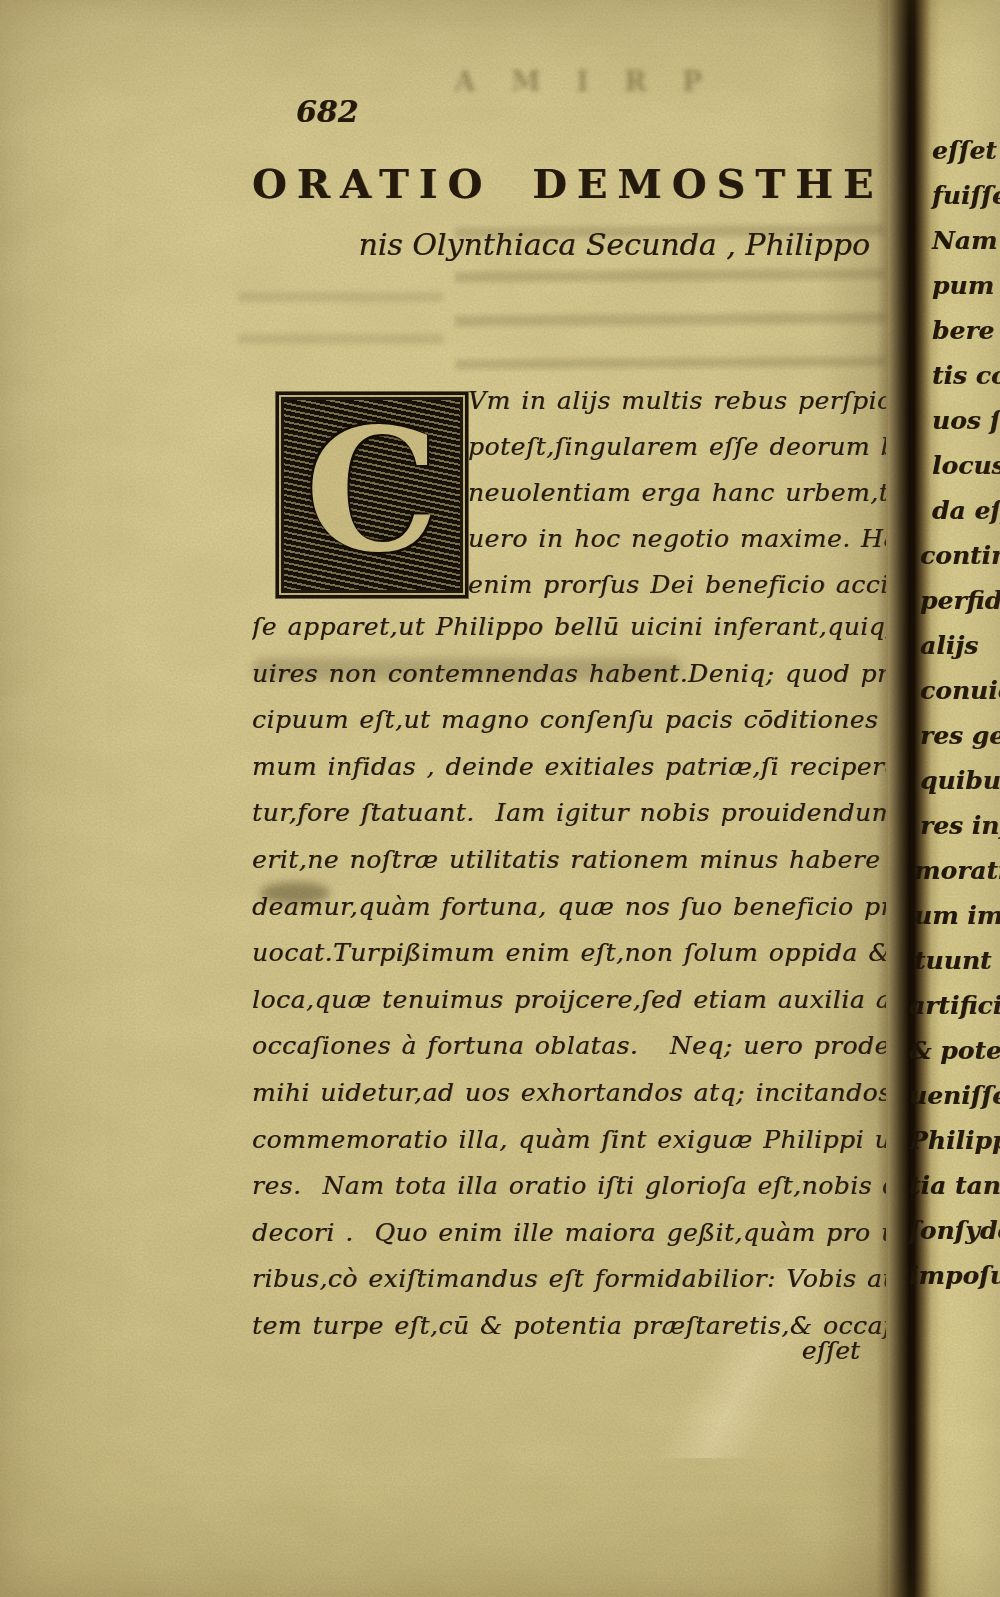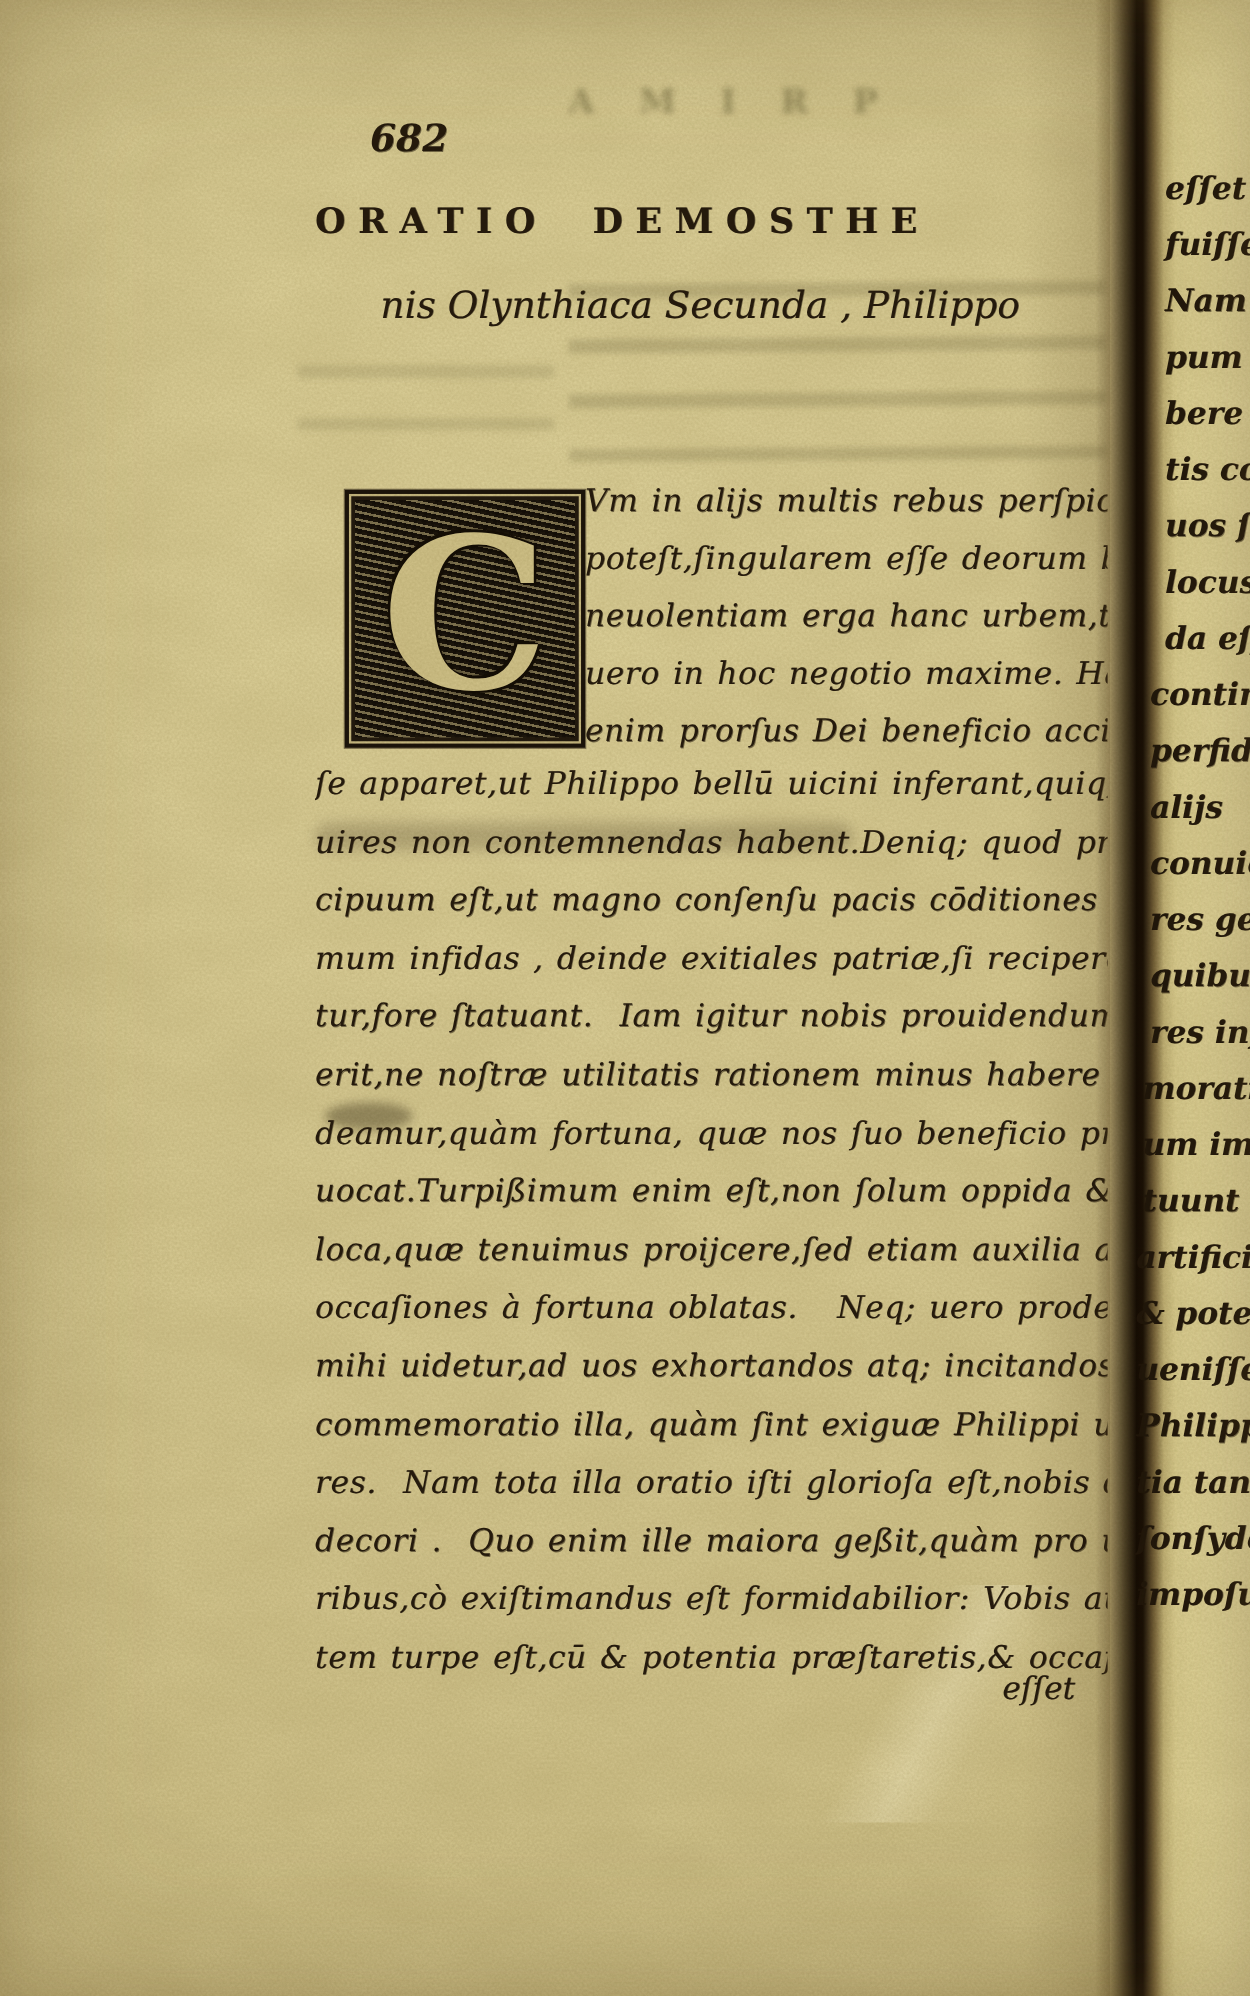--- a/index.html
+++ b/index.html
@@ -26,23 +26,23 @@
   
   .page-edge-shade{position:absolute;left:818px;top:0;width:70px;height:100%;z-index:3;
     background:linear-gradient(90deg, rgba(100,80,40,0), rgba(100,80,40,.20));}
   .sliver-paper{position:absolute;left:915px;top:0;width:85px;height:100%;z-index:4;
     background:linear-gradient(90deg,#c9bb80 0%, #ddd092 18%, #e7db9f 45%, #eadfa6 100%);}
   .gutter{position:absolute;left:876px;top:0;width:64px;height:100%;z-index:5;
     background:linear-gradient(90deg, rgba(130,108,60,0) 0%, rgba(86,66,30,.35) 18%, rgba(44,31,12,.8) 38%, #150d04 52%, #1a1006 60%, rgba(92,70,34,.75) 74%, rgba(150,128,75,.3) 86%, rgba(170,150,95,0) 100%);}
   
   .ink{text-shadow:.6px .4px 0 rgba(38,27,13,.55);}
   .page-number{position:absolute;left:248px;top:94px;z-index:4;font-size:30px;font-weight:bold;font-style:italic;margin-left:48px;}
-  .title{position:absolute;left:252px;top:160px;width:640px;z-index:4;font-size:28px;font-weight:bold;
+  .title{position:absolute;left:252px;top:160px;width:640px;z-index:4;font-size:40px;font-weight:bold;
     letter-spacing:10px;word-spacing:16px;white-space:pre;}
-  .subtitle{position:absolute;left:250px;top:222px;width:620px;z-index:4;text-align:center;
+  .subtitle{position:absolute;left:250px;top:222px;width:620px;z-index:4;text-align:right;
     font-size:30px;font-style:italic;line-height:46px;}
   .subtitle-line{white-space:pre;}
   .woodcut{position:absolute;left:276px;top:392px;width:186px;height:200px;z-index:4;background:#3a2f1b;
     border:3px solid #1c140a;box-shadow:0 0 0 1px rgba(40,30,15,.6), inset 0 0 0 2px #c9bb84, inset 0 0 0 5px #231a0e;}
   .woodcut .hatch{position:absolute;inset:5px;display:block;
     background:repeating-linear-gradient(12deg, rgba(16,11,5,.85) 0 2px, rgba(203,190,140,.5) 2px 4px, rgba(16,11,5,.7) 4px 6px),
                repeating-linear-gradient(100deg, rgba(20,14,6,.5) 0 3px, rgba(0,0,0,0) 3px 7px);}
   .woodcut .init{position:absolute;inset:0;display:flex;align-items:center;justify-content:center;
     font-size:168px;font-weight:bold;color:#d3c58c;transform:translateY(-4px);
     text-shadow:2px 2px 0 #140d04, -2px -2px 0 #140d04, 0 0 7px rgba(20,13,4,.85);}

